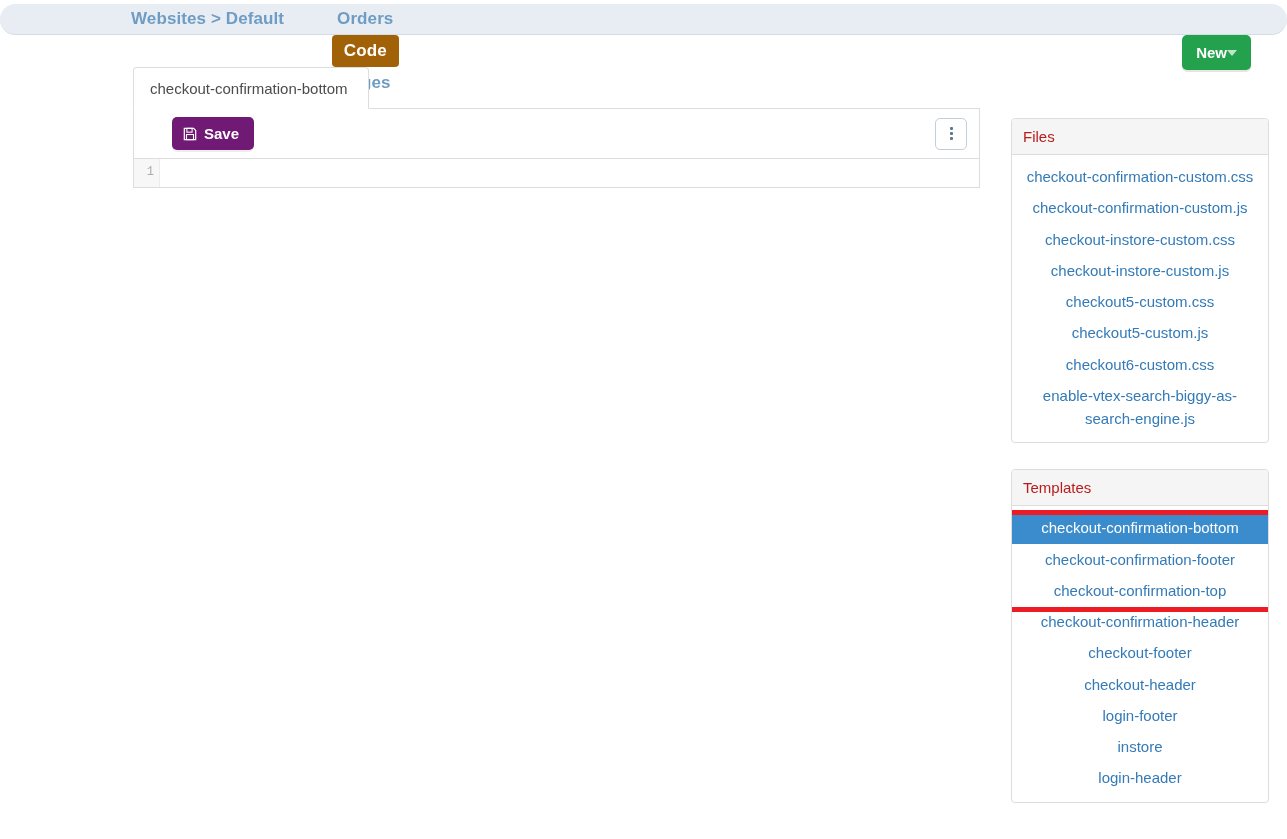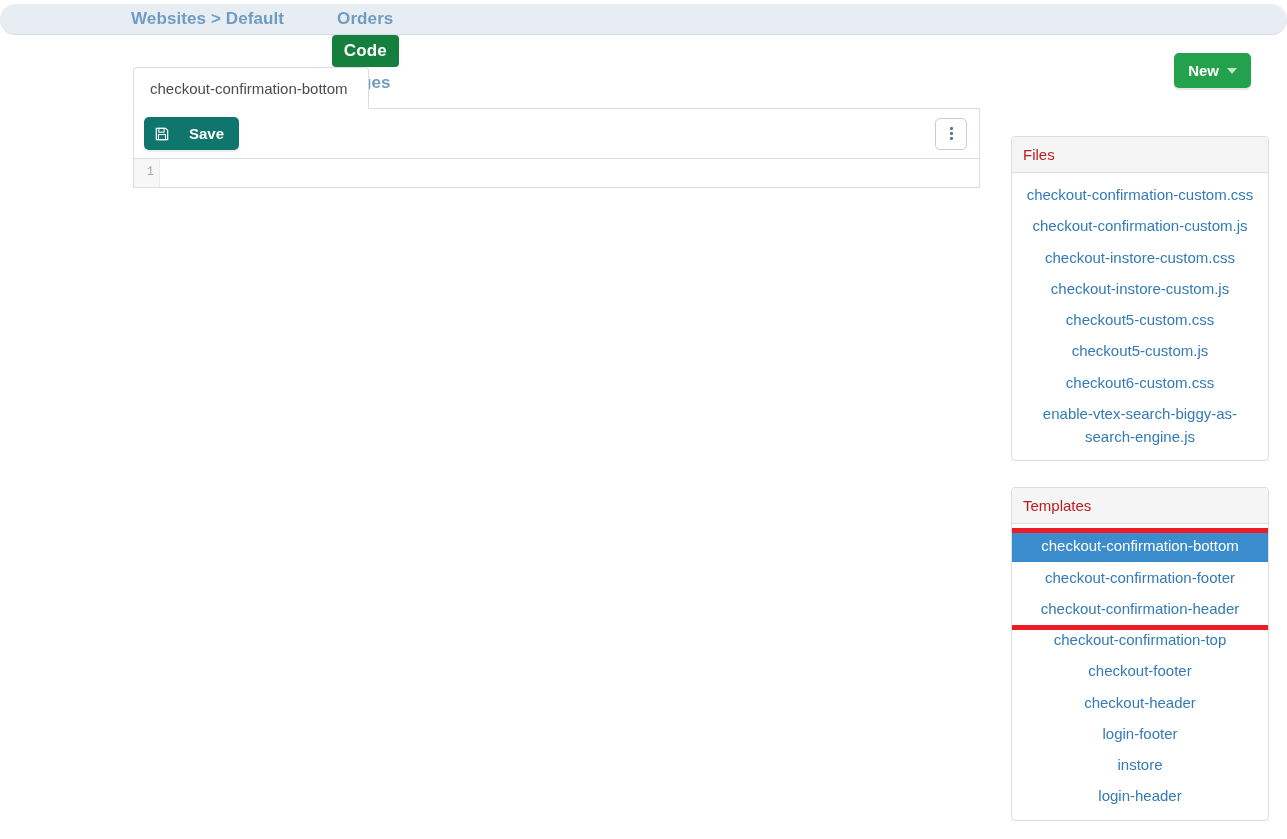--- a/index.html
+++ b/index.html
@@ -43,21 +43,21 @@
     white-space: nowrap;
     cursor: pointer;
     letter-spacing: .1px;
   }
   .nav-item.breadcrumb {
     cursor: default;
     padding-left: 0;
     margin-right: 18px;
   }
   .nav-item.active {
-    background: #15803d;
+    background: #a16207;
     color: #ffffff;
   }
 
   
   .main {
     position: relative;
     width: 100%;
     height: 787px;
   }
 
@@ -93,33 +93,34 @@
     border-bottom: 1px solid #dddddd;
     background: #ffffff;
     height: 50px;
     display: flex;
     align-items: center;
     justify-content: space-between;
     padding: 0 12px 0 10px;
     box-sizing: border-box;
   }
   .btn-save {
-    background: #0f766e;
+    background: #701a75;
     color: #ffffff;
     border: none;
     border-radius: 5px;
     padding: 8px 15px 8px 11px;
     font-size: 15px;
     font-weight: bold;
     font-family: "Liberation Sans", sans-serif;
     display: inline-flex;
     align-items: center;
-    gap: 20px;
+    gap: 7px;
     cursor: pointer;
     box-shadow: 0 2px 0 rgba(0,0,0,0.07);
+    margin-left: 28px;
   }
   .btn-save svg { display:block; }
 
   .btn-kebab {
     width: 30px;
     height: 30px;
     border: 1px solid #c3ced9;
     border-radius: 5px;
     background: #ffffff;
     display: flex;
@@ -169,26 +170,25 @@
   .btn-new {
     background: #24a14d;
     color: #ffffff;
     border: none;
     border-radius: 5px;
     padding: 9px 14px;
     font-size: 15px;
     font-weight: bold;
     font-family: "Liberation Sans", sans-serif;
     float: right;
-    margin-top: 18px;
+    margin-top: 0;
     margin-right: 18px;
     cursor: pointer;
     display: inline-flex;
     align-items: center;
-    gap: 8px;
     box-shadow: 0 2px 0 rgba(0,0,0,0.10);
   }
   .caret-down {
     width: 0; height: 0;
     border-left: 5px solid transparent;
     border-right: 5px solid transparent;
     border-top: 6px solid #bfe6cd;
   }
 
   .panel {
@@ -300,22 +300,22 @@
           <a class="file-link">checkout6-custom.css</a>
           <a class="file-link">enable-vtex-search-biggy-as-search-engine.js</a>
         </div>
     </div>
 
     <div class="panel tpl-panel-rel" style="margin-top:26px;">
       <div class="panel-head">Templates</div>
       <div class="panel-body" id="templates-list">
           <a class="file-link selected">checkout-confirmation-bottom</a>
           <a class="file-link">checkout-confirmation-footer</a>
+          <a class="file-link">checkout-confirmation-top</a>
           <a class="file-link">checkout-confirmation-header</a>
-          <a class="file-link">checkout-confirmation-top</a>
           <a class="file-link">checkout-footer</a>
           <a class="file-link">checkout-header</a>
           <a class="file-link">login-footer</a>
           <a class="file-link">instore</a>
           <a class="file-link">login-header</a>
         </div>
       <div class="annotation-box"></div>
     </div>
 
   </div>

